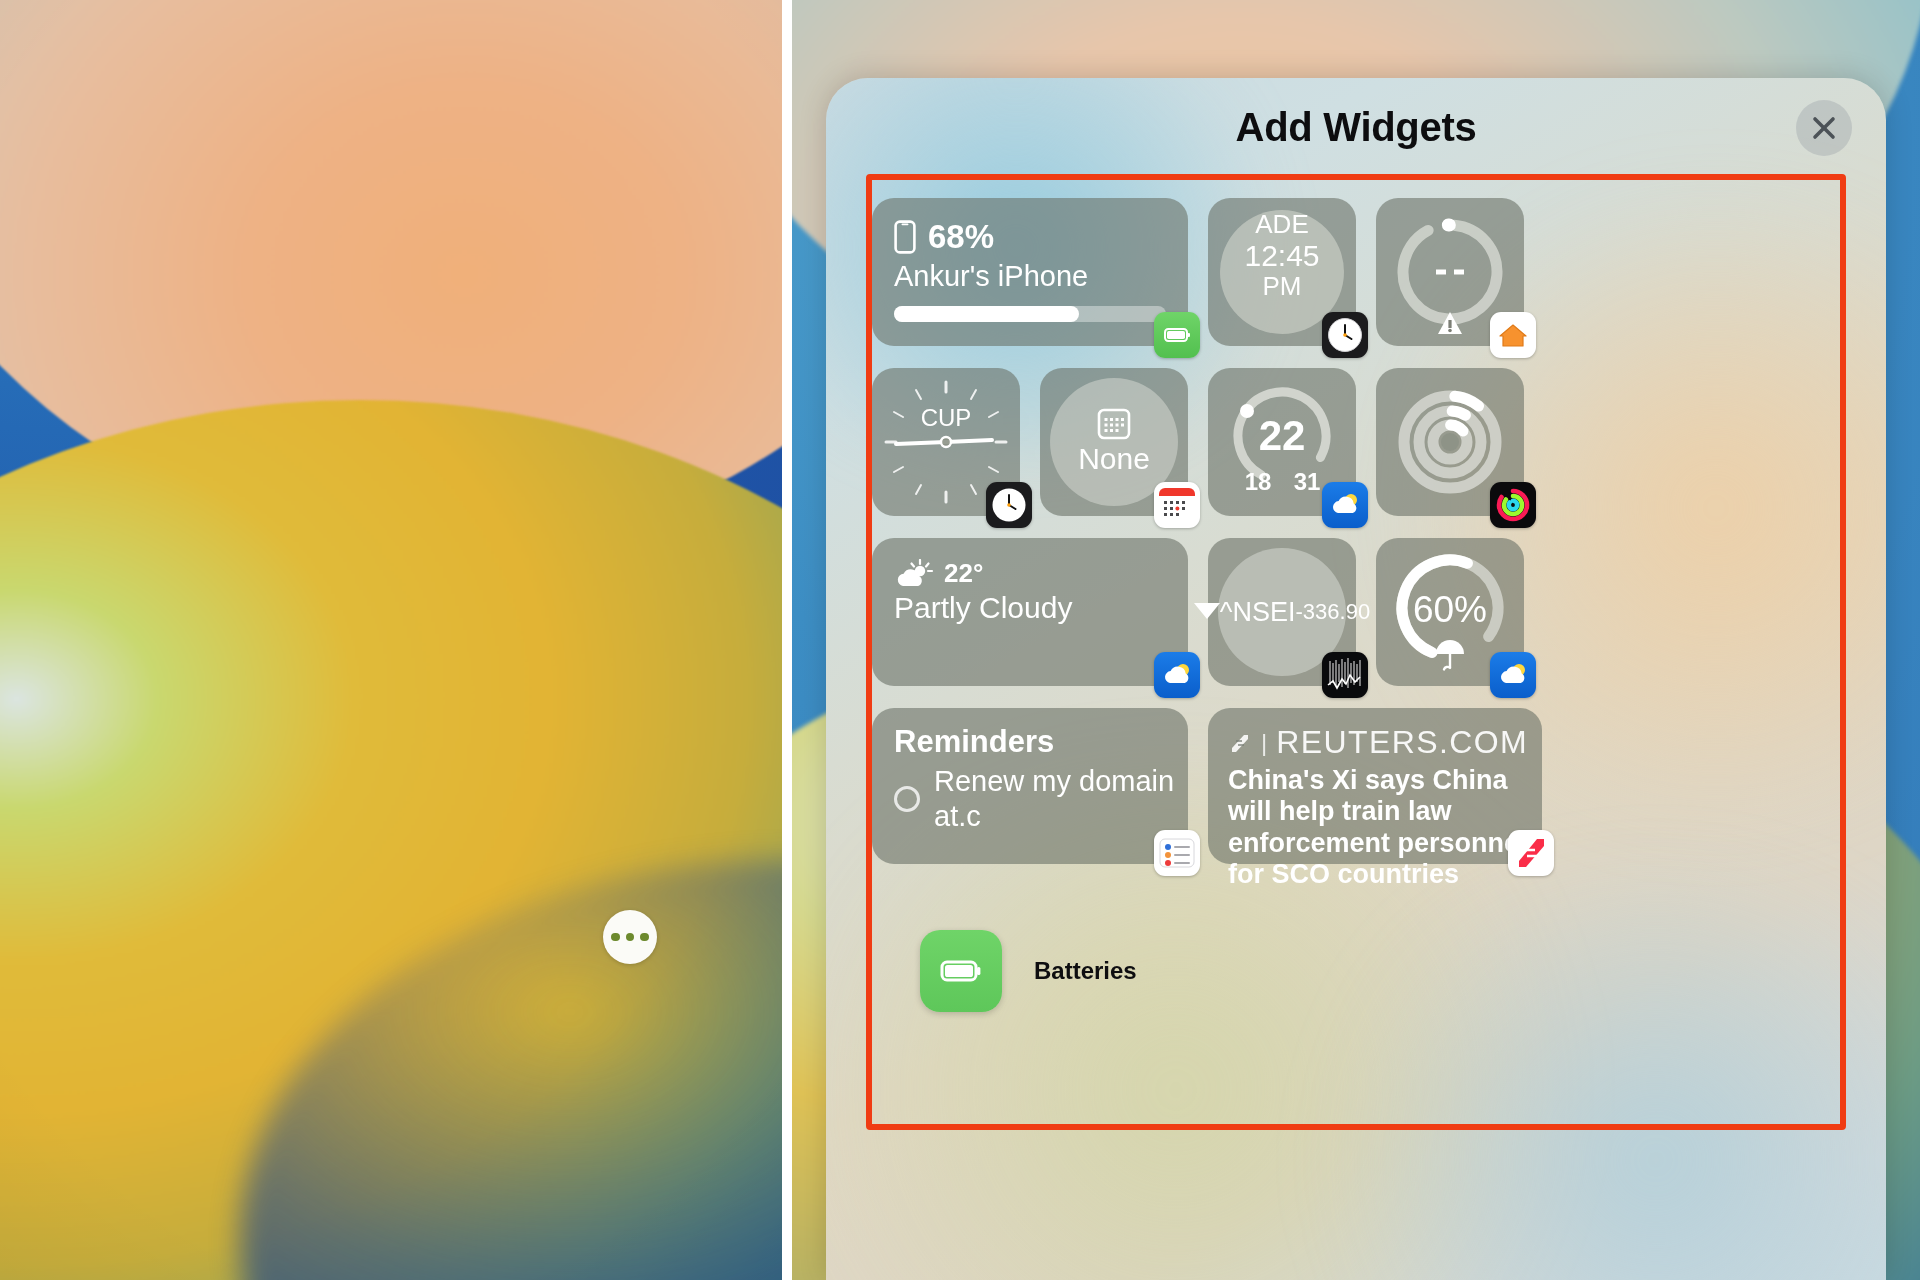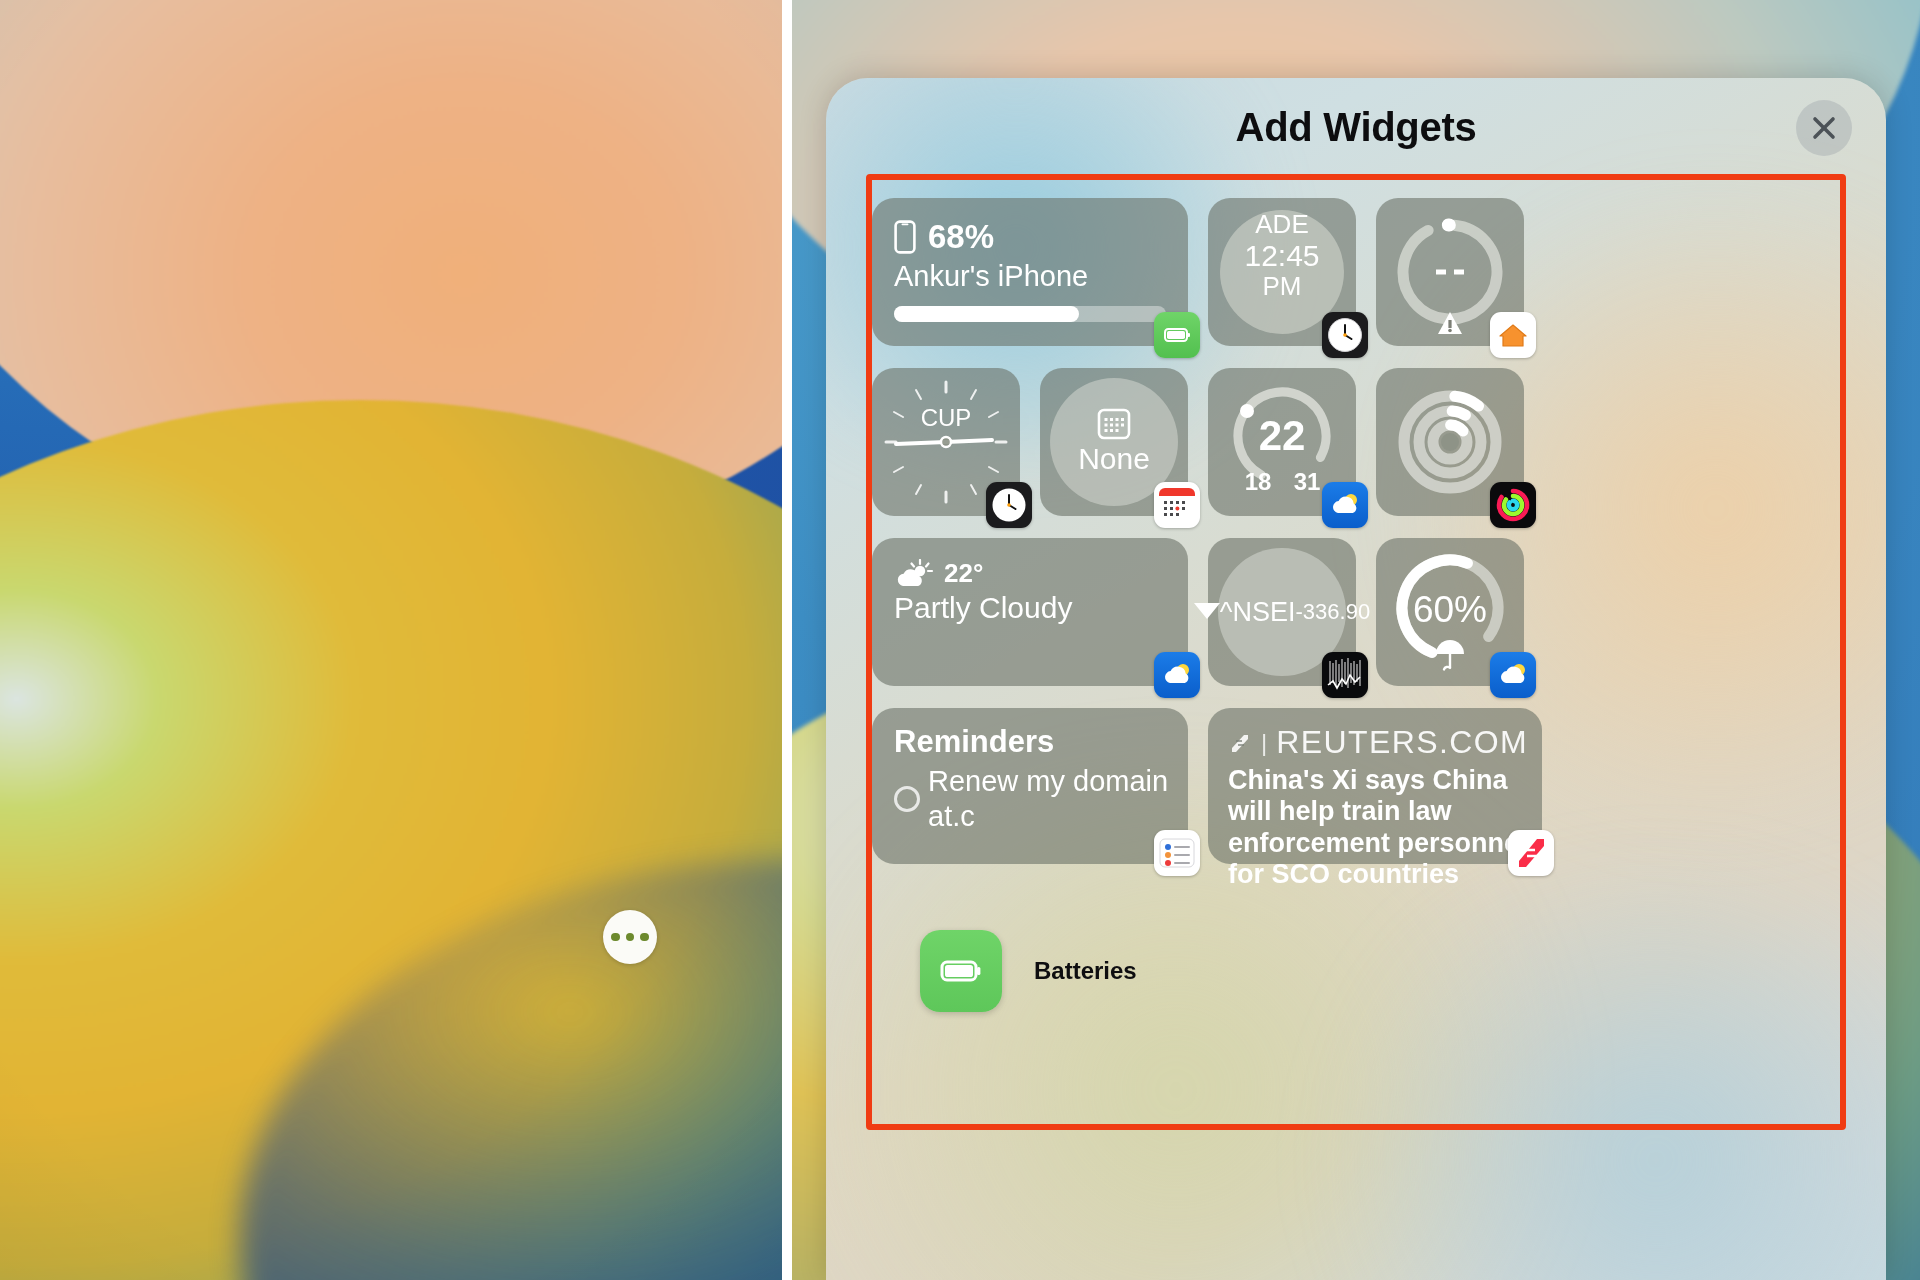--- a/index.html
+++ b/index.html
@@ -243,21 +243,21 @@
   }
 
   
   .wx-row { display: flex; align-items: center; gap: 10px; padding: 20px 0 0 22px; }
   .wx-temp { font-size: 26px; font-weight: bold; color: #fff; }
   .wx-cond { font-size: 30px; color: #fff; padding: 2px 0 0 22px; }
   .wx-hl { font-size: 28px; color: rgba(255,255,255,0.92); padding: 2px 0 0 22px; }
 
   
   .rem-title { font-size: 31px; font-weight: bold; color: #fff; padding: 16px 0 0 22px; }
-  .rem-row { display: flex; align-items: center; gap: 8px; padding: 4px 0 0 22px; }
+  .rem-row { display: flex; align-items: center; gap: 14px; padding: 4px 0 0 22px; }
   .rem-circle { width: 26px; height: 26px; border-radius: 50%; border: 3px solid rgba(255,255,255,0.78); flex: 0 0 auto; }
   .rem-text { font-size: 29px; color: #fff; font-weight: 500; line-height: 1.22; }
 
   
   .news-src { display: flex; align-items: center; gap: 9px; padding: 16px 0 0 20px; }
   .news-src-text { font-size: 32px; font-weight: normal; color: rgba(255,255,255,0.92); letter-spacing: 1.4px; }
   .news-head { font-size: 27px; font-weight: bold; color: #fff; line-height: 1.16; padding: 4px 12px 0 20px; }
 
   
   .bottom-list { padding: 44px 0 0 48px; display: flex; align-items: center; gap: 32px; }

